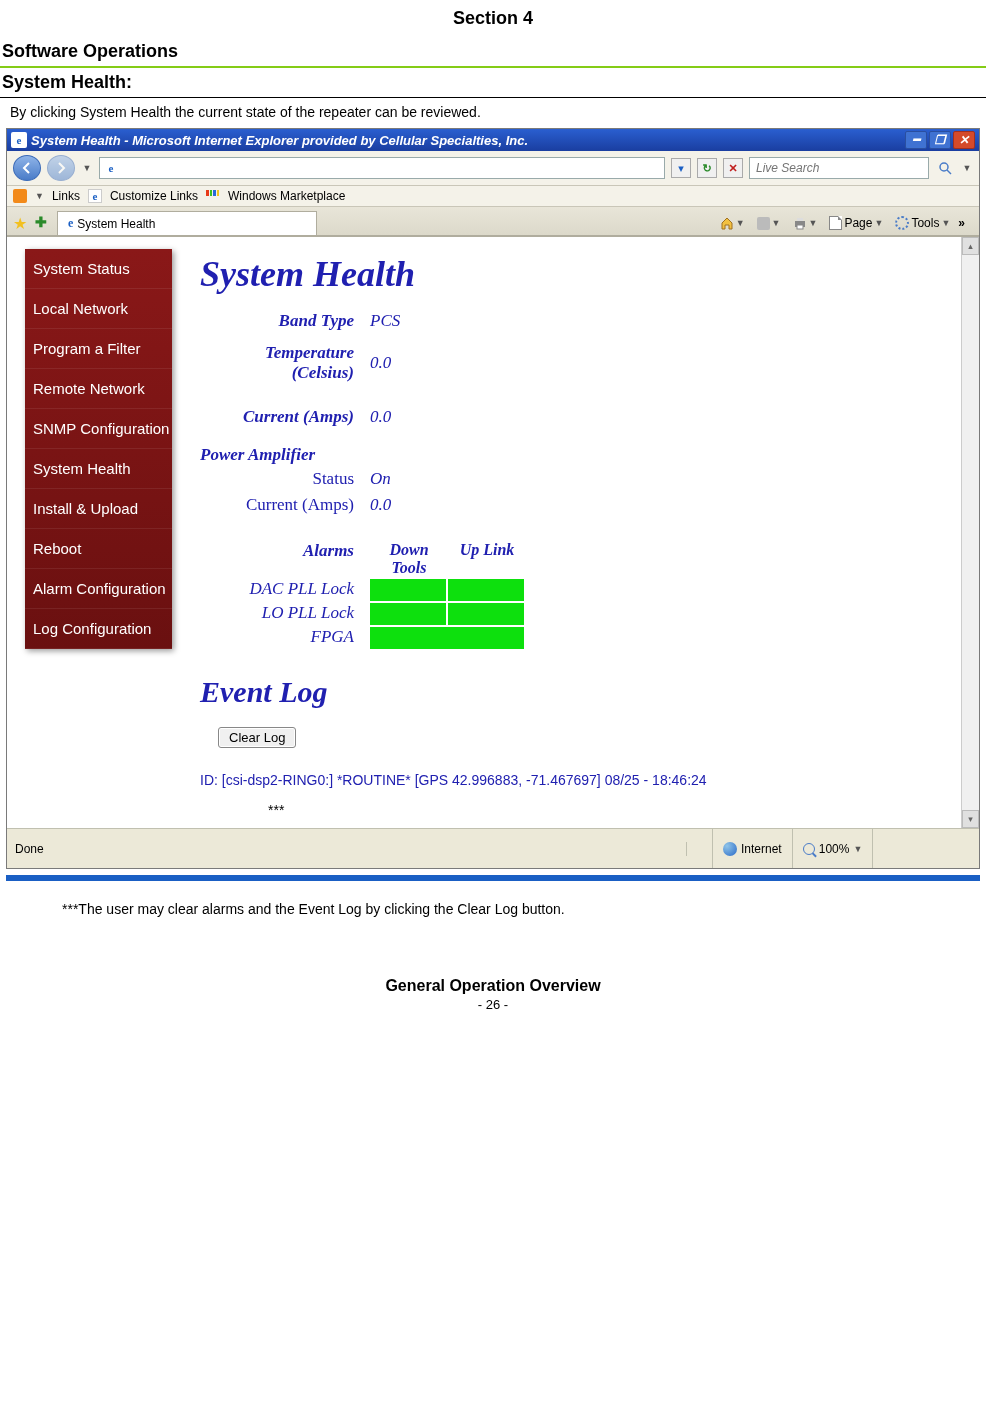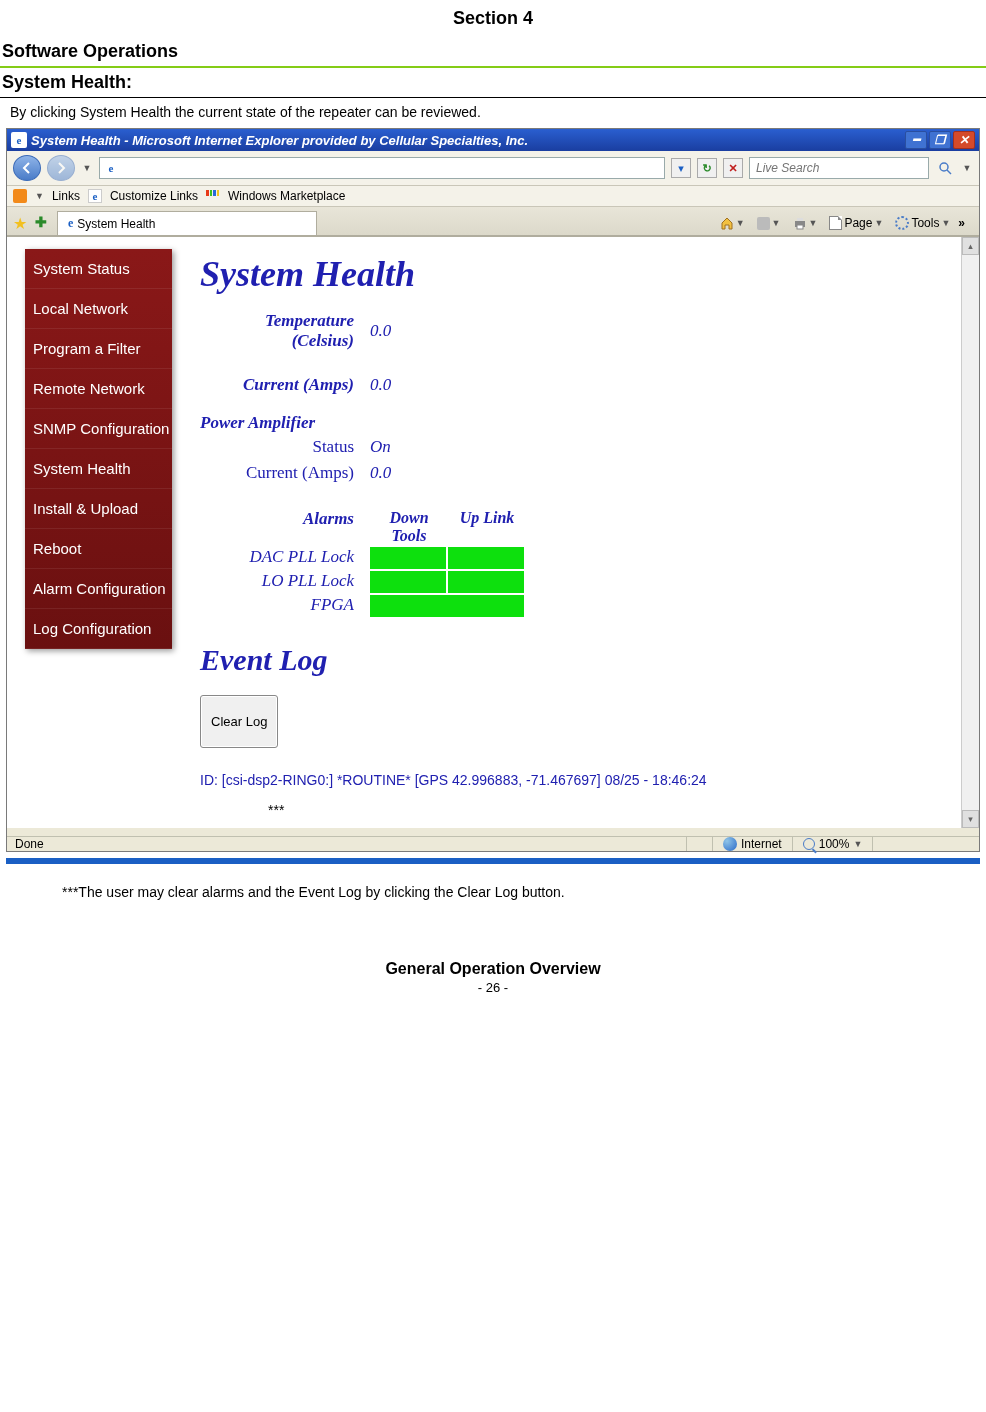--- a/index.html
+++ b/index.html
@@ -64,24 +64,24 @@
   .dtable .val { color: #2020b0; font-style: italic; width: 80px; }
   .sect-hdr { font-family: "Times New Roman", serif; font-size: 17px; color: #2020b0; font-weight: bold; font-style: italic; margin: 18px 0 4px 0; }
   .alarm-hdr { display:flex; }
   .alarm-hdr .lbl { width:170px; text-align:right; padding-right:16px; font-family:"Times New Roman",serif; color:#2020b0; font-weight:bold; font-style:italic; font-size:17px; }
   .alarm-hdr .col { width:78px; text-align:center; font-family:"Times New Roman",serif; color:#2020b0; font-weight:bold; font-style:italic; font-size:16px; }
   .alarm-row { display:flex; margin-top:2px; }
   .alarm-row .lbl { width:170px; text-align:right; padding-right:16px; font-family:"Times New Roman",serif; color:#2020b0; font-style:italic; font-size:17px; }
   .alarm-cell { width:76px; height:22px; background:#0de00d; margin-right:2px; }
   .alarm-cell.wide { width:154px; }
   .ev-title { font-family: "Times New Roman", serif; font-size: 30px; font-weight: bold; font-style: italic; color: #2020b0; margin-top: 26px; margin-bottom: 18px; }
-  .clear-btn { font-family: Arial; font-size: 13px; padding: 18px 10px; background: #f0f0f0; border: 1px solid #888; border-radius: 3px; box-shadow: inset 0 0 0 1px #fff; }
+  .clear-btn { font-family: Arial; font-size: 13px; padding: 2px 10px; background: #f0f0f0; border: 1px solid #888; border-radius: 3px; box-shadow: inset 0 0 0 1px #fff; margin-left: 18px; }
   .logline { font-family: Liberation Sans, sans-serif; font-size: 14px; color: #2020b0; margin-top: 24px; white-space: pre; }
   .stars { font-family: Arial; font-size: 14px; margin: 14px 0 6px 68px; }
-  .status-bar { background: #ece9d8; border-top: 1px solid #c0c0b0; display: flex; align-items: center; font-size: 12px; height: 15px; margin-top: 8px; }
+  .status-bar { background: #ece9d8; border-top: 1px solid #c0c0b0; display: flex; align-items: center; font-size: 12px; height: 40px; }
   .status-left { padding: 0 8px; flex: 0 0 auto; width: 680px; border-right: 1px solid #c0c0b0; }
   .status-seg { padding: 0 10px; display: flex; align-items: center; gap: 4px; border-right: 1px solid #c0c0b0; height:100%; }
   .globe { width: 14px; height: 14px; border-radius: 50%; background: radial-gradient(circle at 4px 4px, #8fc4e8, #2a6ac8); position: relative; }
   .zoom-icon { width:12px; height:12px; border:1.5px solid #4a7cc8; border-radius:50%; position:relative; }
   .zoom-icon::after { content:""; position:absolute; width:5px; height:1.5px; background:#4a7cc8; bottom:-2px; right:-3px; transform:rotate(45deg); }
   .bottom-line { height: 6px; background: #1a5fc4; margin: 0 6px; }
   .note { font-size: 14px; margin: 20px 0 0 62px; }
   .footer { text-align: center; margin-top: 60px; }
   .footer .ft1 { font-weight: bold; font-size: 16px; }
   .footer .ft2 { font-size: 13px; margin-top: 2px; }
@@ -206,20 +206,24 @@
           <div class="mitem">Reboot</div>
           <div class="mitem">Alarm Configuration</div>
           <div class="mitem">Log Configuration</div>
         </div>
       </div>
 
       <div class="main-body">
         <div class="sh-title">System Health</div>
 
         <div class="dtable">
+          <div class="row">
+            <div class="lbl">Band Type</div>
+            <div class="val">PCS</div>
+          </div>
           <div class="row" style="margin-bottom:24px;">
             <div class="lbl">
               <span>Temperature</span><br><span>(Celsius)</span>
             </div>
             <div class="val">0.0</div>
           </div>
           <div class="row" style="margin-bottom:18px;">
             <div class="lbl">Current (Amps)</div>
             <div class="val">0.0</div>
           </div>

